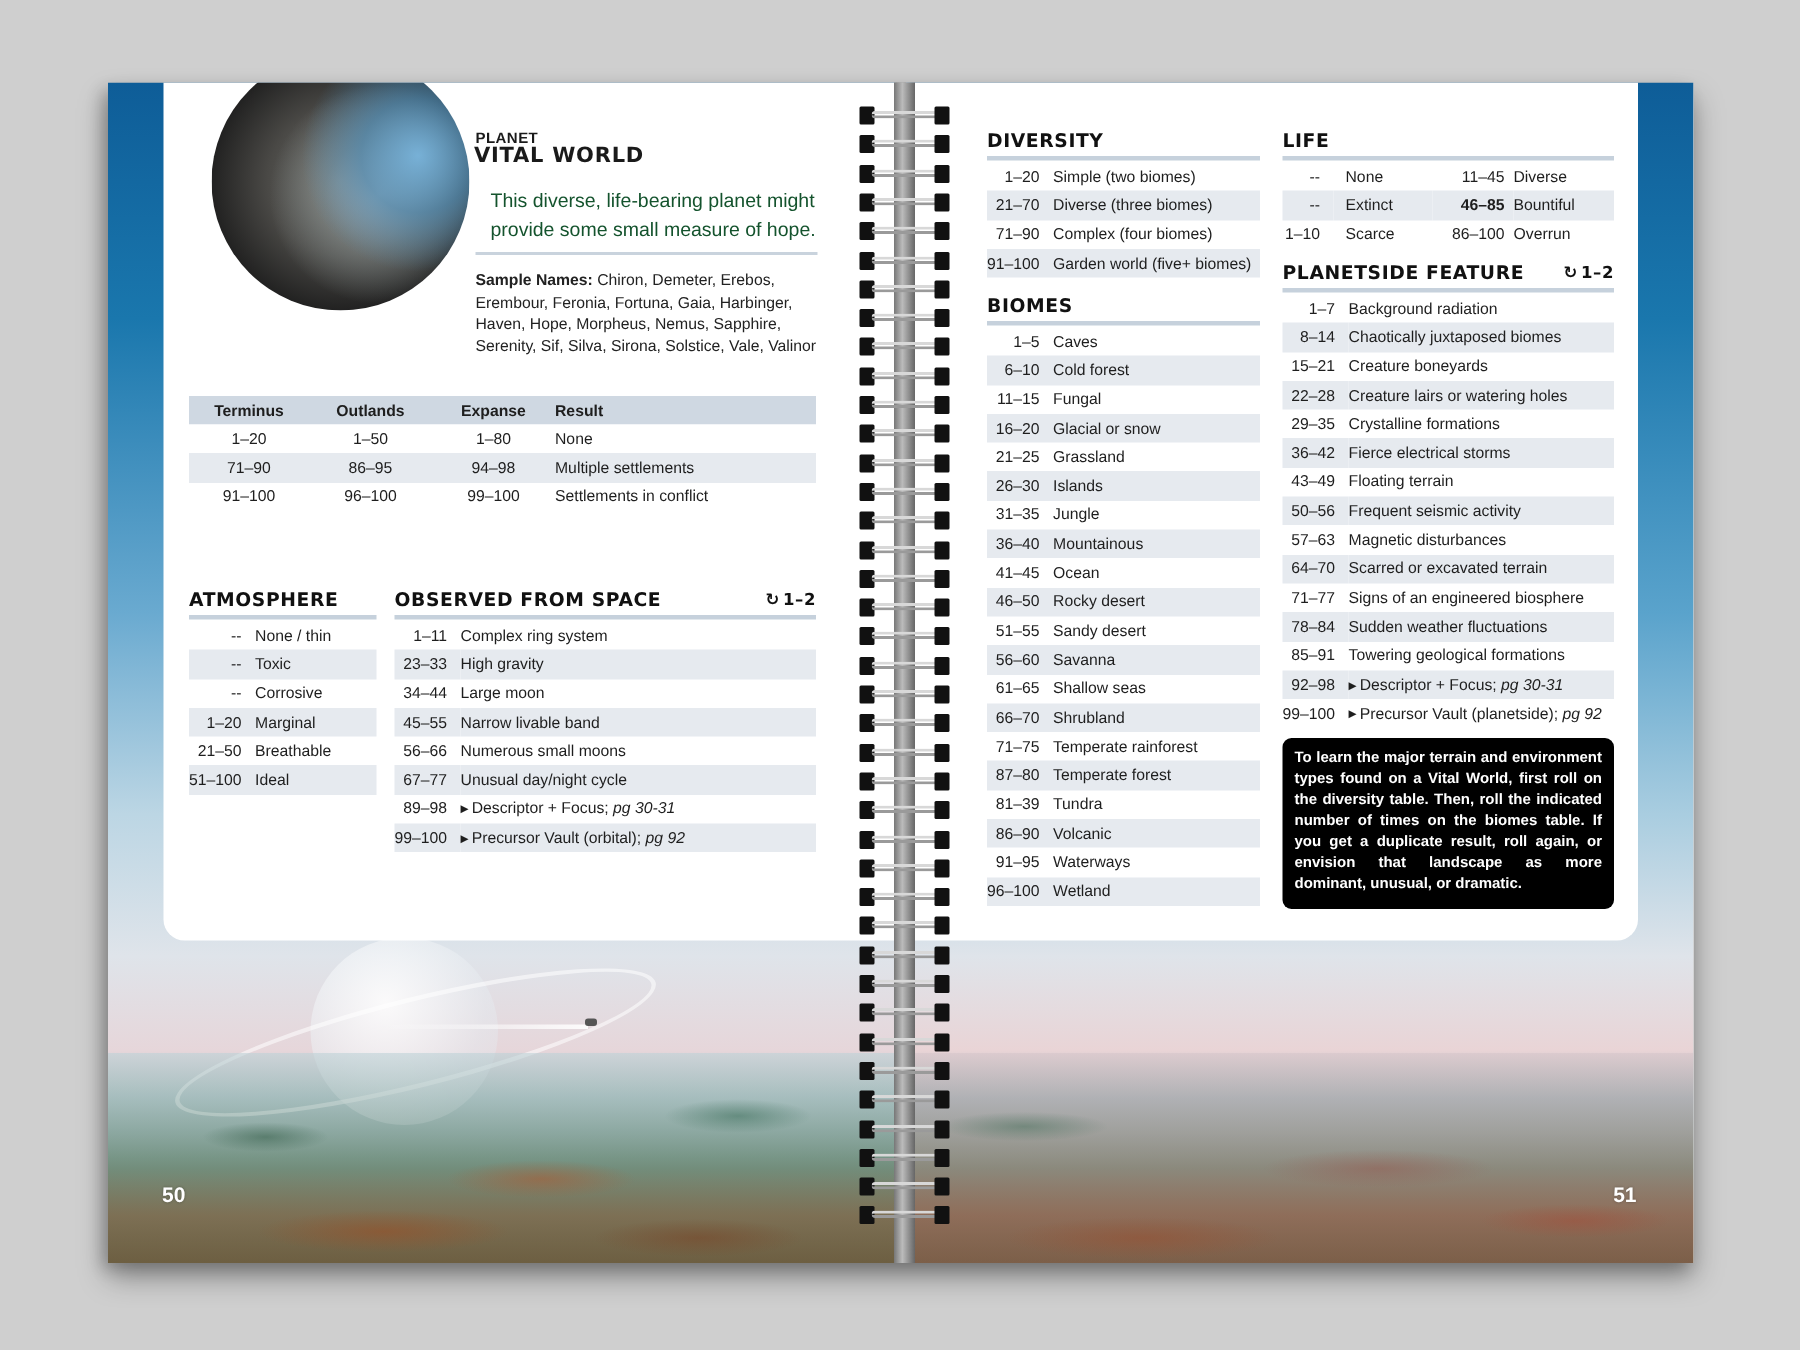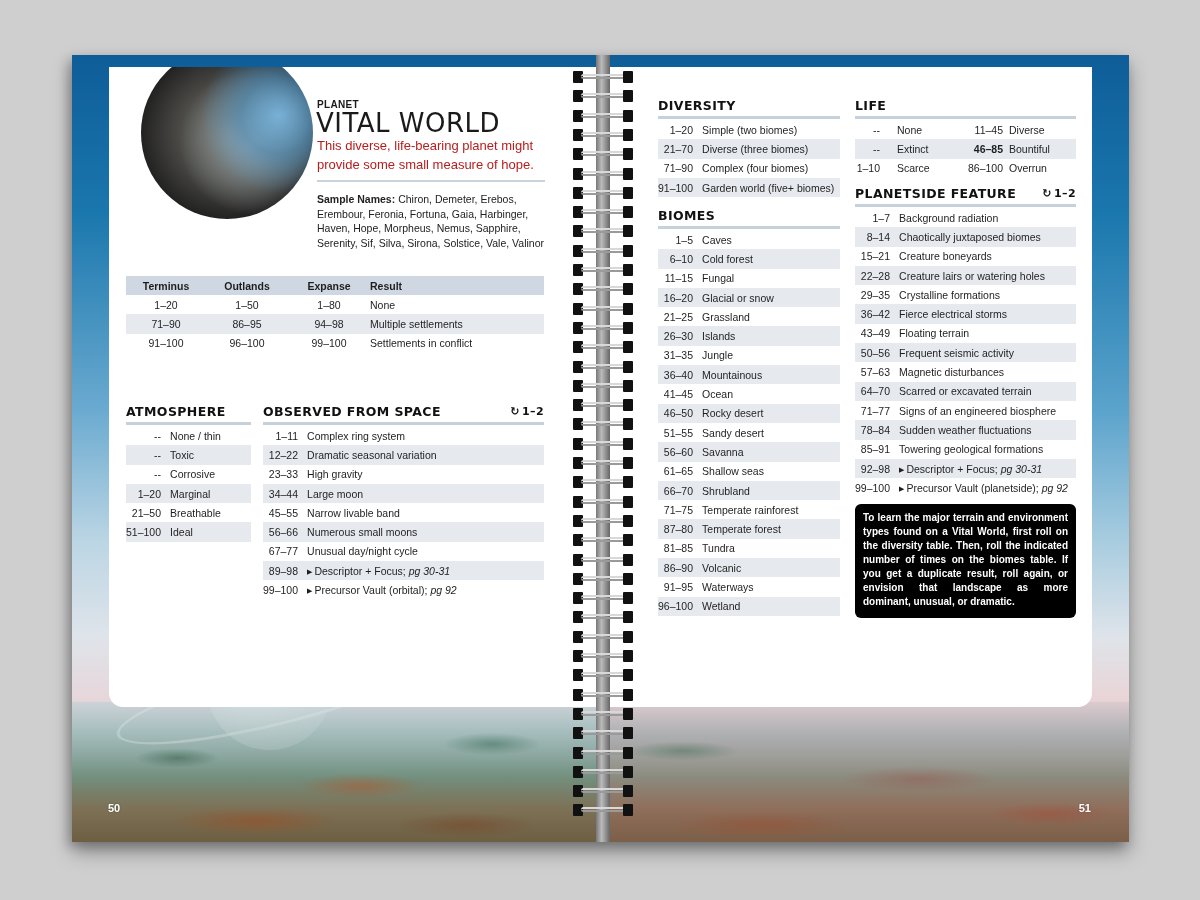--- a/index.html
+++ b/index.html
@@ -60,49 +60,49 @@
     border: 3px solid rgba(255,255,255,0.55); border-radius: 50%;
     transform: rotate(-14deg);
   }
   .ship-trail {
     position: absolute; left: 180px; top: 628px; width: 140px; height: 3px;
     background: linear-gradient(90deg, transparent, rgba(255,255,255,0.9));
   }
   .ship { position: absolute; left: 318px; top: 624px; width: 8px; height: 5px; background: #555; border-radius: 2px; }
 
   .page-num {
-    position: absolute; bottom: 28px; color: #fff; font-weight: bold; font-size: 11px;
+    position: absolute; bottom: 38px; color: #fff; font-weight: bold; font-size: 14px;
     text-shadow: 0 0 2px rgba(0,0,0,0.3);
   }
   .page.left .page-num { left: 36px; }
   .page.right .page-num { right: 38px; }
 
   
   .panel {
-    position: absolute; background: #fff; top: 12px; height: 640px;
+    position: absolute; background: #fff; top: 0; height: 572px;
   }
   .page.left .panel { left: 37px; width: 488px; border-radius: 0 0 0 14px; }
   .page.right .panel { left: 0; width: 488px; border-radius: 0 0 14px 0; }
 
   
   .globe {
     position: absolute; left: 32px; top: 0; width: 172px; height: 155px;
     overflow: hidden;
   }
   .globe .sphere {
     position: absolute; left: 0; top: -20px; width: 172px; height: 172px; border-radius: 50%;
     background:
       radial-gradient(circle at 80% 40%, rgba(120,180,220,0.95) 0%, rgba(80,140,180,0.7) 22%, transparent 45%),
       radial-gradient(circle at 65% 55%, rgba(200,210,215,0.7) 0%, rgba(150,160,160,0.5) 25%, transparent 50%),
       radial-gradient(circle at 50% 50%, #6f6f6a 0%, #4a4946 40%, #1c1c1c 75%, #0a0a0a 100%);
   }
 
   .hdr-kicker { position: absolute; font-weight: bold; font-size: 10px; letter-spacing: 0.3px; }
-  .hdr-title { position: absolute; font-weight: 400; font-size: 26px; letter-spacing: 0.5px; font-family: "DejaVu Sans", sans-serif; }
-  .intro { position: absolute; font-size: 13px; line-height: 19px; color: #b91c1c; }
+  .hdr-title { position: absolute; font-weight: 700; font-size: 14px; letter-spacing: 0.5px; font-family: "DejaVu Sans", sans-serif; }
+  .intro { position: absolute; font-size: 13px; line-height: 19px; color: #14532d; margin-left: 10px; }
   .divider { position: absolute; height: 2px; background: #c9d3dd; }
   .names { position: absolute; font-size: 10.5px; line-height: 14.5px; color: #222; }
   .names b { font-weight: bold; }
 
   .sec-title {
     position: absolute; font-family: "DejaVu Sans", sans-serif; font-weight: bold; font-size: 12.5px;
     letter-spacing: 0.4px; color: #111; display: flex; justify-content: space-between; align-items: center;
   }
   .sec-title .roll { font-size: 11px; display: flex; align-items: center; gap: 2px; }
   .sec-title .roll .ico { font-size: 11px; }
@@ -244,24 +244,20 @@
         </span>
       </div>
       <div class="sec-rule" style="left:154px; top:355px; width:281px;"></div>
       <table class="tbl" style="left:154px; top:359px; width:281px;">
         <tbody>
             <tr>
               <td class="num" style="width:43px;">1–11</td>
               <td class="txt">Complex ring system</td>
             </tr>
         <tr>
-              <td class="num">12–22</td>
-              <td class="txt">Dramatic seasonal variation</td>
-            </tr>
-        <tr>
               <td class="num">23–33</td>
               <td class="txt">High gravity</td>
             </tr>
         <tr>
               <td class="num">34–44</td>
               <td class="txt">Large moon</td>
             </tr>
         <tr>
               <td class="num">45–55</td>
               <td class="txt">Narrow livable band</td>
@@ -385,21 +381,21 @@
             </tr>
         <tr>
               <td class="num">71–75</td>
               <td class="txt">Temperate rainforest</td>
             </tr>
         <tr>
               <td class="num">87–80</td>
               <td class="txt">Temperate forest</td>
             </tr>
         <tr>
-              <td class="num">81–85</td>
+              <td class="num">81–39</td>
               <td class="txt">Tundra</td>
             </tr>
         <tr>
               <td class="num">86–90</td>
               <td class="txt">Volcanic</td>
             </tr>
         <tr>
               <td class="num">91–95</td>
               <td class="txt">Waterways</td>
             </tr>

